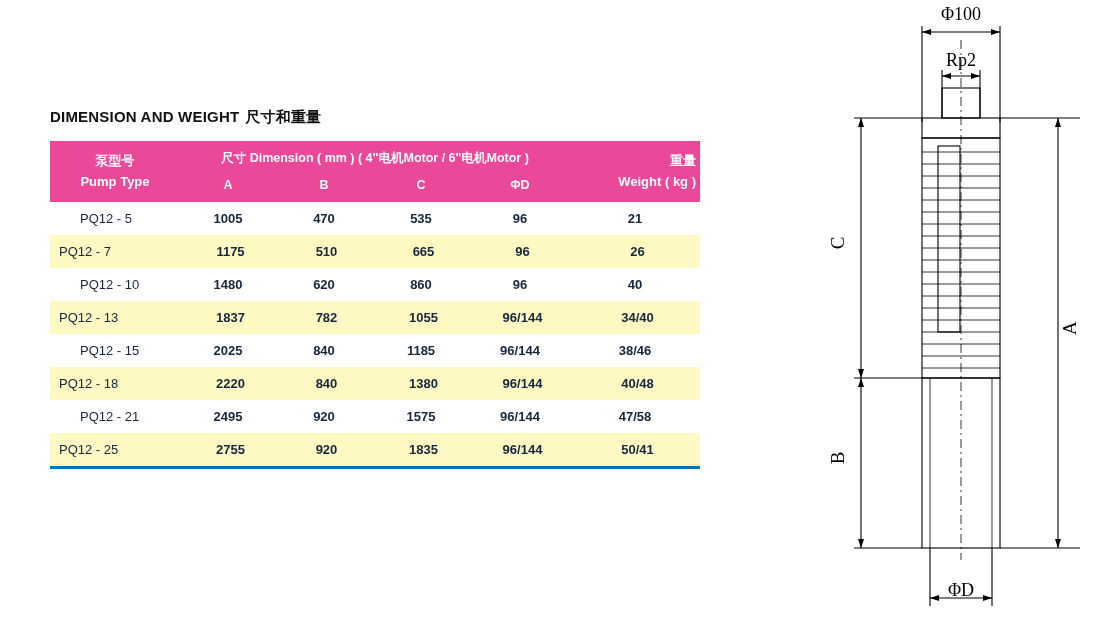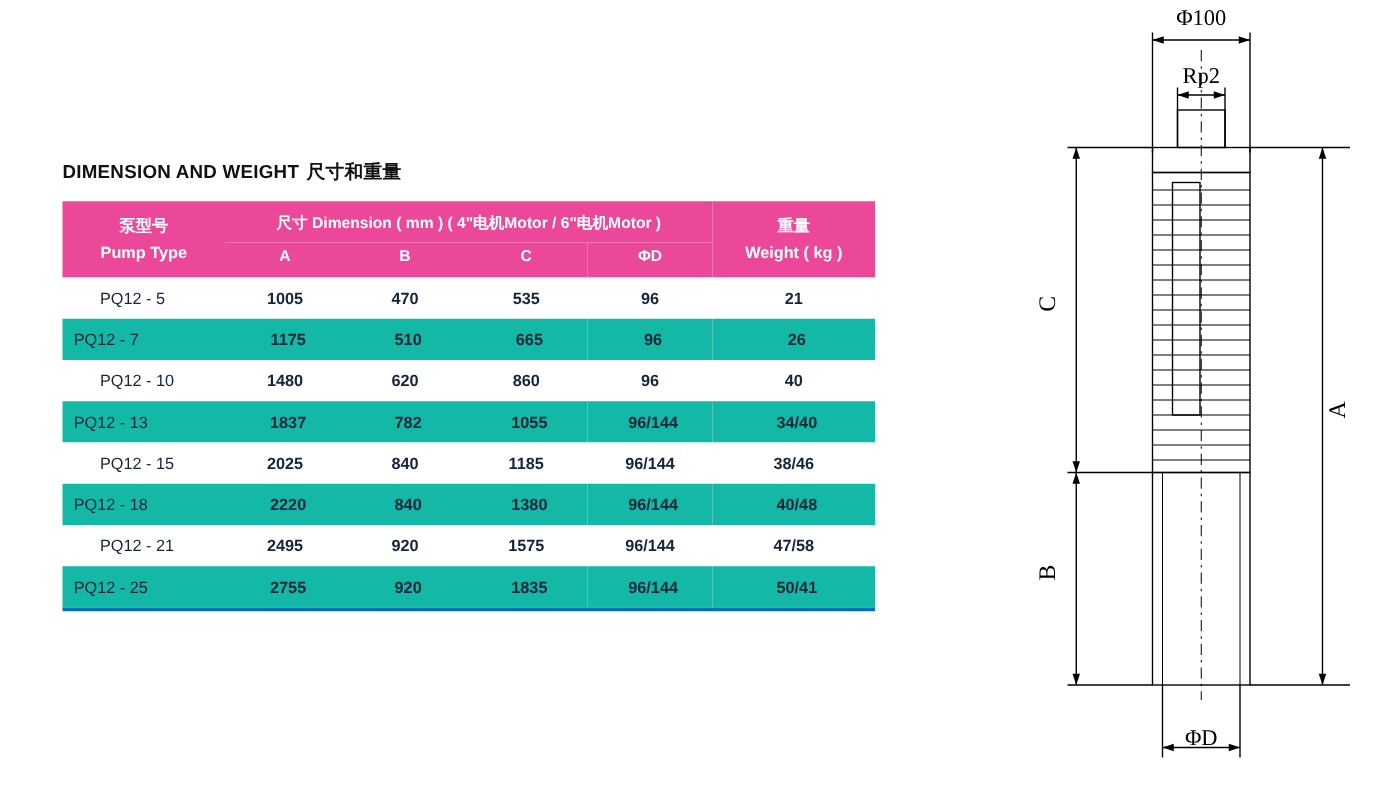--- a/index.html
+++ b/index.html
@@ -13,21 +13,21 @@
     font-family: "Liberation Sans", sans-serif;
     color: #1a1a1a;
     overflow: hidden;
     position: relative;
   }
 
   
   .table-block {
     position: absolute;
     left: 50px;
-    top: 128px;
+    top: 108px;
     width: 650px;
   }
 
   .section-title {
     font-size: 15px;
     font-weight: bold;
     color: #111111;
     letter-spacing: 0.2px;
     margin-bottom: 14px;
     white-space: nowrap;
@@ -72,42 +72,42 @@
   }
   .hdr-sub {
     text-align: center;
     font-size: 13px;
     padding: 4px 4px 10px 4px !important;
     font-weight: bold;
   }
 
   .hdr-weight {
     vertical-align: middle;
-    text-align: center;
+    text-align: right;
     line-height: 1.55;
     padding: 7px 4px !important;
   }
   .hdr-weight .cn { font-size: 13px; font-weight: bold; display: block; }
   .hdr-weight .en { font-size: 13px; font-weight: bold; display: block; }
 
   table.dim-table tbody td {
     font-size: 13px;
     color: #15263b;
     text-align: center;
     padding: 9px 4px;
     border: none;
     font-weight: bold;
   }
   table.dim-table tbody td.col-type {
     text-align: left;
     padding-left: 30px;
     font-weight: normal;
   }
   table.dim-table tbody tr.alt td {
-    background: #14b8a6;
+    background: #fef9c3;
     padding-left: 9px;
   }
   table.dim-table tbody tr.plain td {
     background: #ffffff;
   }
 
   .table-bottom-rule {
     height: 3px;
     background: #0072bc;
     width: 650px;

